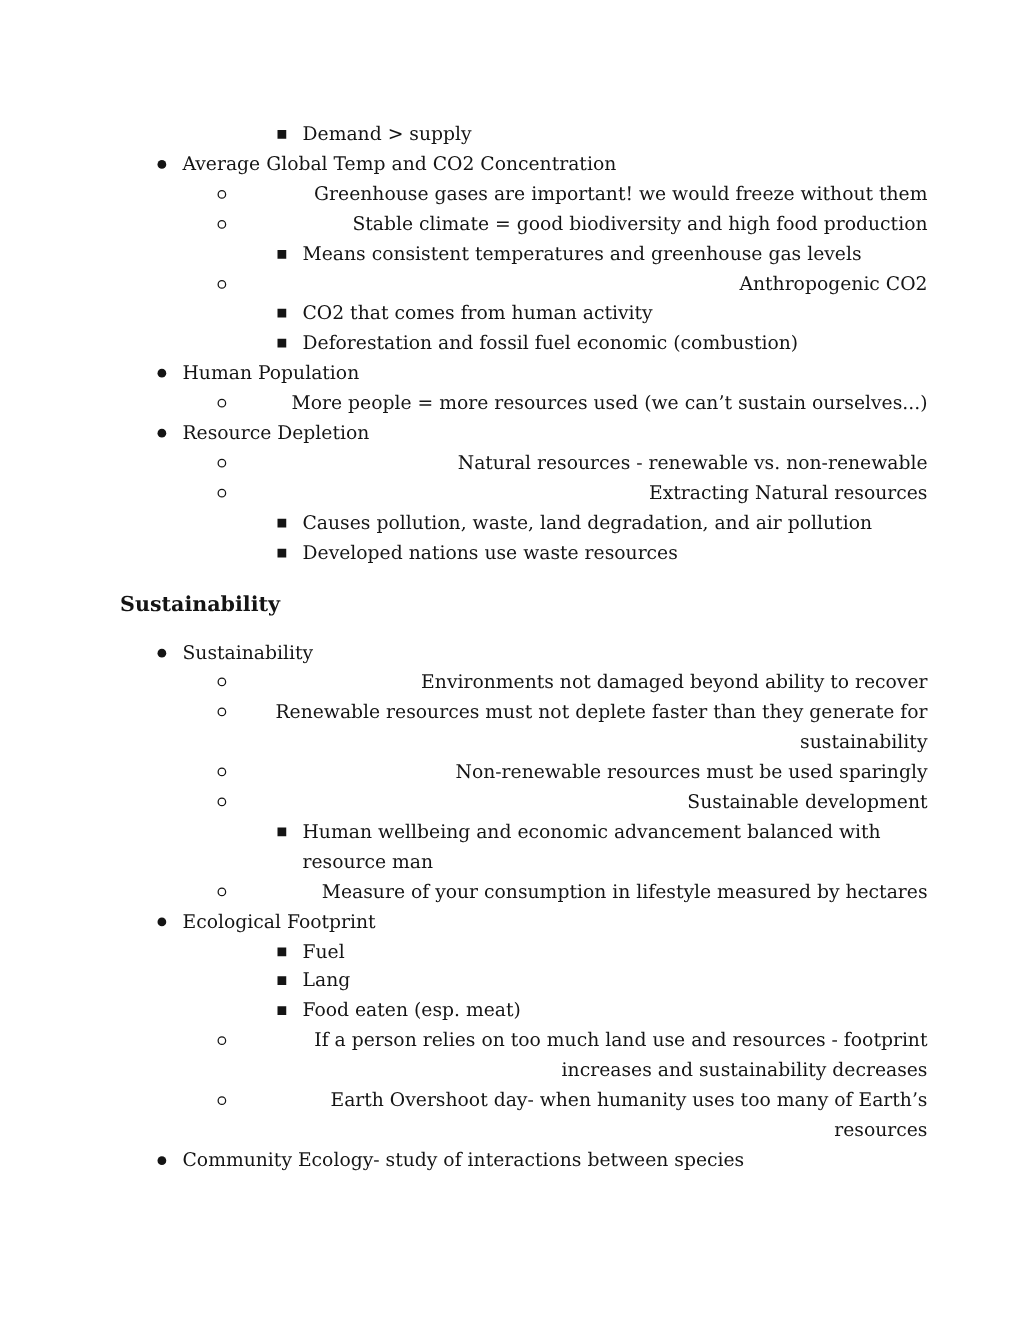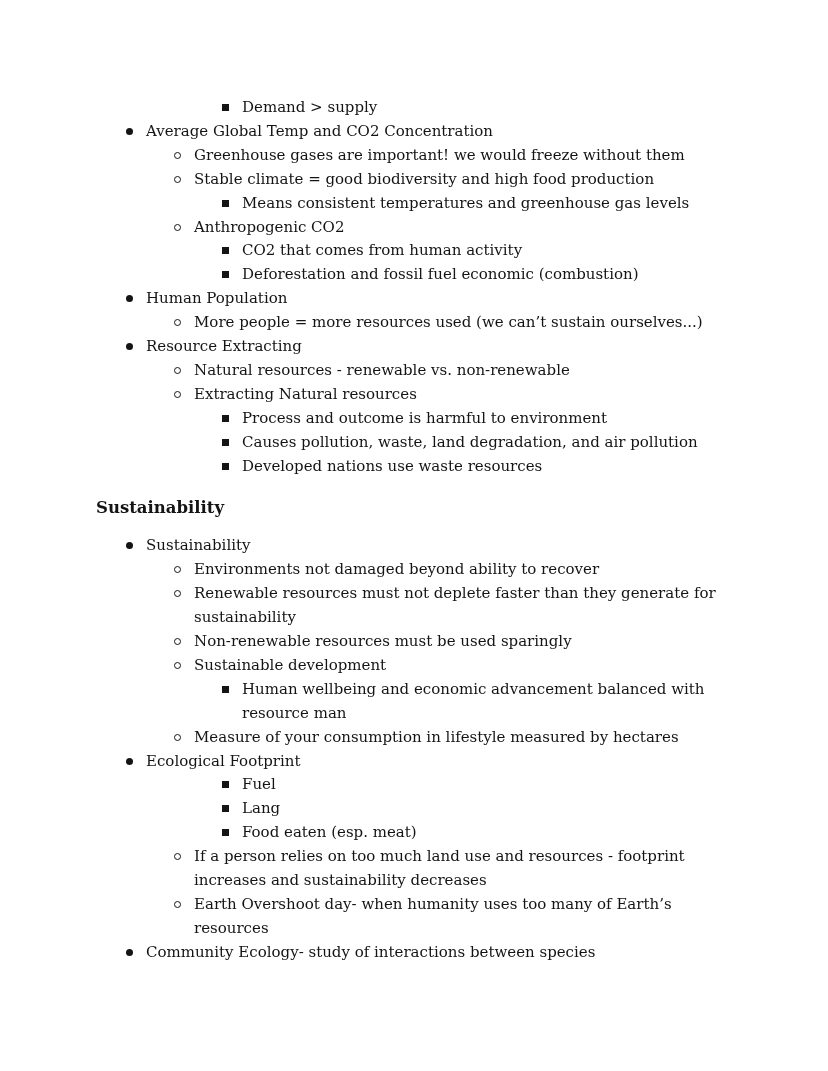--- a/index.html
+++ b/index.html
@@ -16,21 +16,21 @@
   .doc {
     position: absolute;
     left: 96px;
     top: 96px;
     width: 646px;
     font-size: 15px;
     line-height: 23.9px;
   }
   .li { position: relative; }
   .li.lvl1 { padding-left: 50px; }
-  .li.lvl2 { padding-left: 98px; }
+  .li.lvl2 { padding-left: 98px; text-align: right; }
   .li.lvl3 { padding-left: 146px; }
   .marker { position: absolute; top: 8px; display: block; }
   .marker.m1 {
     left: 30px; width: 7px; height: 7px;
     background: #141414; border-radius: 50%;
   }
   .marker.m2 {
     left: 78px; width: 5px; height: 5px;
     border: 1.4px solid #141414; border-radius: 50%;
     background: transparent;
@@ -53,24 +53,23 @@
       <div class="li lvl3"><span class="marker m3"></span><span class="txt">Demand &gt; supply</span></div>
       <div class="li lvl1"><span class="marker m1"></span><span class="txt">Average Global Temp and CO2 Concentration</span></div>
       <div class="li lvl2"><span class="marker m2"></span><span class="txt">Greenhouse gases are important! we would freeze without them</span></div>
       <div class="li lvl2"><span class="marker m2"></span><span class="txt">Stable climate = good biodiversity and high food production</span></div>
       <div class="li lvl3"><span class="marker m3"></span><span class="txt">Means consistent temperatures and greenhouse gas levels</span></div>
       <div class="li lvl2"><span class="marker m2"></span><span class="txt">Anthropogenic CO2</span></div>
       <div class="li lvl3"><span class="marker m3"></span><span class="txt">CO2 that comes from human activity</span></div>
       <div class="li lvl3"><span class="marker m3"></span><span class="txt">Deforestation and fossil fuel economic (combustion)</span></div>
       <div class="li lvl1"><span class="marker m1"></span><span class="txt">Human Population</span></div>
       <div class="li lvl2"><span class="marker m2"></span><span class="txt">More people = more resources used (we can’t sustain ourselves...)</span></div>
-      <div class="li lvl1"><span class="marker m1"></span><span class="txt">Resource Extracting</span></div>
+      <div class="li lvl1"><span class="marker m1"></span><span class="txt">Resource Depletion</span></div>
       <div class="li lvl2"><span class="marker m2"></span><span class="txt">Natural resources - renewable vs. non-renewable</span></div>
       <div class="li lvl2"><span class="marker m2"></span><span class="txt">Extracting Natural resources</span></div>
-      <div class="li lvl3"><span class="marker m3"></span><span class="txt">Process and outcome is harmful to environment</span></div>
       <div class="li lvl3"><span class="marker m3"></span><span class="txt">Causes pollution, waste, land degradation, and air pollution</span></div>
       <div class="li lvl3"><span class="marker m3"></span><span class="txt">Developed nations use waste resources</span></div>
       <div class="heading">Sustainability</div>
       <div class="li lvl1"><span class="marker m1"></span><span class="txt">Sustainability</span></div>
       <div class="li lvl2"><span class="marker m2"></span><span class="txt">Environments not damaged beyond ability to recover</span></div>
       <div class="li lvl2"><span class="marker m2"></span><span class="txt">Renewable resources must not deplete faster than they generate for sustainability</span></div>
       <div class="li lvl2"><span class="marker m2"></span><span class="txt">Non-renewable resources must be used sparingly</span></div>
       <div class="li lvl2"><span class="marker m2"></span><span class="txt">Sustainable development</span></div>
       <div class="li lvl3"><span class="marker m3"></span><span class="txt">Human wellbeing and economic advancement balanced with resource man</span></div>
       <div class="li lvl2"><span class="marker m2"></span><span class="txt">Measure of your consumption in lifestyle measured by hectares</span></div>

